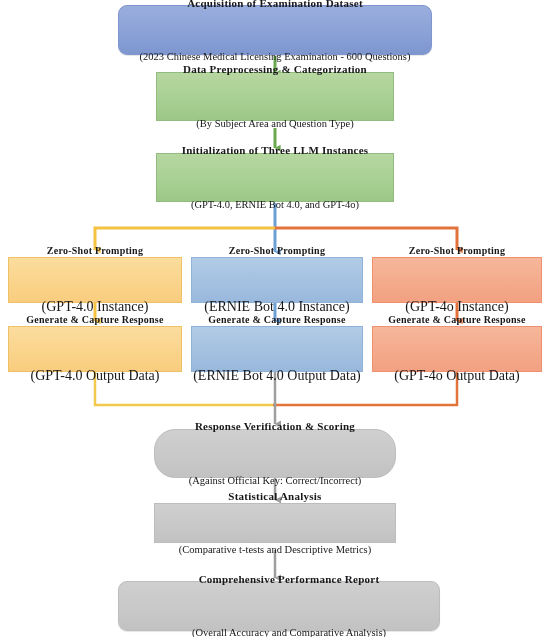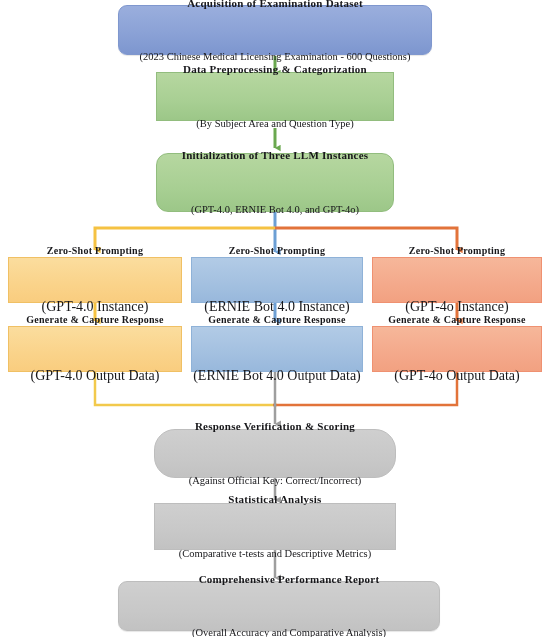--- a/index.html
+++ b/index.html
@@ -135,21 +135,21 @@
   <div class="node n-blue" style="left:118px; top:5px; width:314px; height:50px;">
     <div class="t1">Acquisition of Examination Dataset</div>
     <div class="t2">(2023 Chinese Medical Licensing Examination - 600 Questions)</div>
   </div>
 
   <div class="node n-green" style="left:156px; top:72px; width:238px; height:49px;">
     <div class="t1">Data Preprocessing  &amp;  Categorization</div>
     <div class="t2">(By Subject Area and Question Type)</div>
   </div>
 
-  <div class="node n-green" style="left:156px; top:153px; width:238px; height:59px;border-radius:12px;">
+  <div class="node n-green" style="left:156px; top:153px; width:238px; height:49px;">
     <div class="t1">Initialization of Three LLM Instances</div>
     <div class="t2">(GPT-4.0, ERNIE Bot 4.0, and GPT-4o)</div>
   </div>
 
   <div class="node n-yellow n-sm" style="left:8px; top:257px; width:174px; height:46px;">
     <div class="t1">Zero-Shot Prompting</div>
     <div class="t2">(GPT-4.0 Instance)</div>
   </div>
 
   <div class="node n-lblue n-sm" style="left:191px; top:257px; width:172px; height:46px;">
@@ -175,21 +175,21 @@
   <div class="node n-salmon n-sm" style="left:372px; top:326px; width:170px; height:46px;">
     <div class="t1">Generate &amp; Capture Response</div>
     <div class="t2">(GPT-4o Output Data)</div>
   </div>
 
   <div class="node n-gray" style="left:154px; top:429px; width:242px; height:49px;border-radius:21px;">
     <div class="t1">Response Verification &amp; Scoring</div>
     <div class="t2">(Against Official Key: Correct/Incorrect)</div>
   </div>
 
-  <div class="node n-gray" style="left:154px; top:503px; width:242px; height:47px;">
+  <div class="node n-gray" style="left:154px; top:503px; width:242px; height:40px;">
     <div class="t1">Statistical Analysis</div>
     <div class="t2">(Comparative t-tests and Descriptive Metrics)</div>
   </div>
 
   <div class="node n-gray n-gray-round" style="left:118px; top:581px; width:322px; height:50px;padding-left:24px;">
     <div class="t1">Comprehensive Performance Report</div>
     <div class="t2">(Overall Accuracy and Comparative Analysis)</div>
   </div>
 
 </div>

